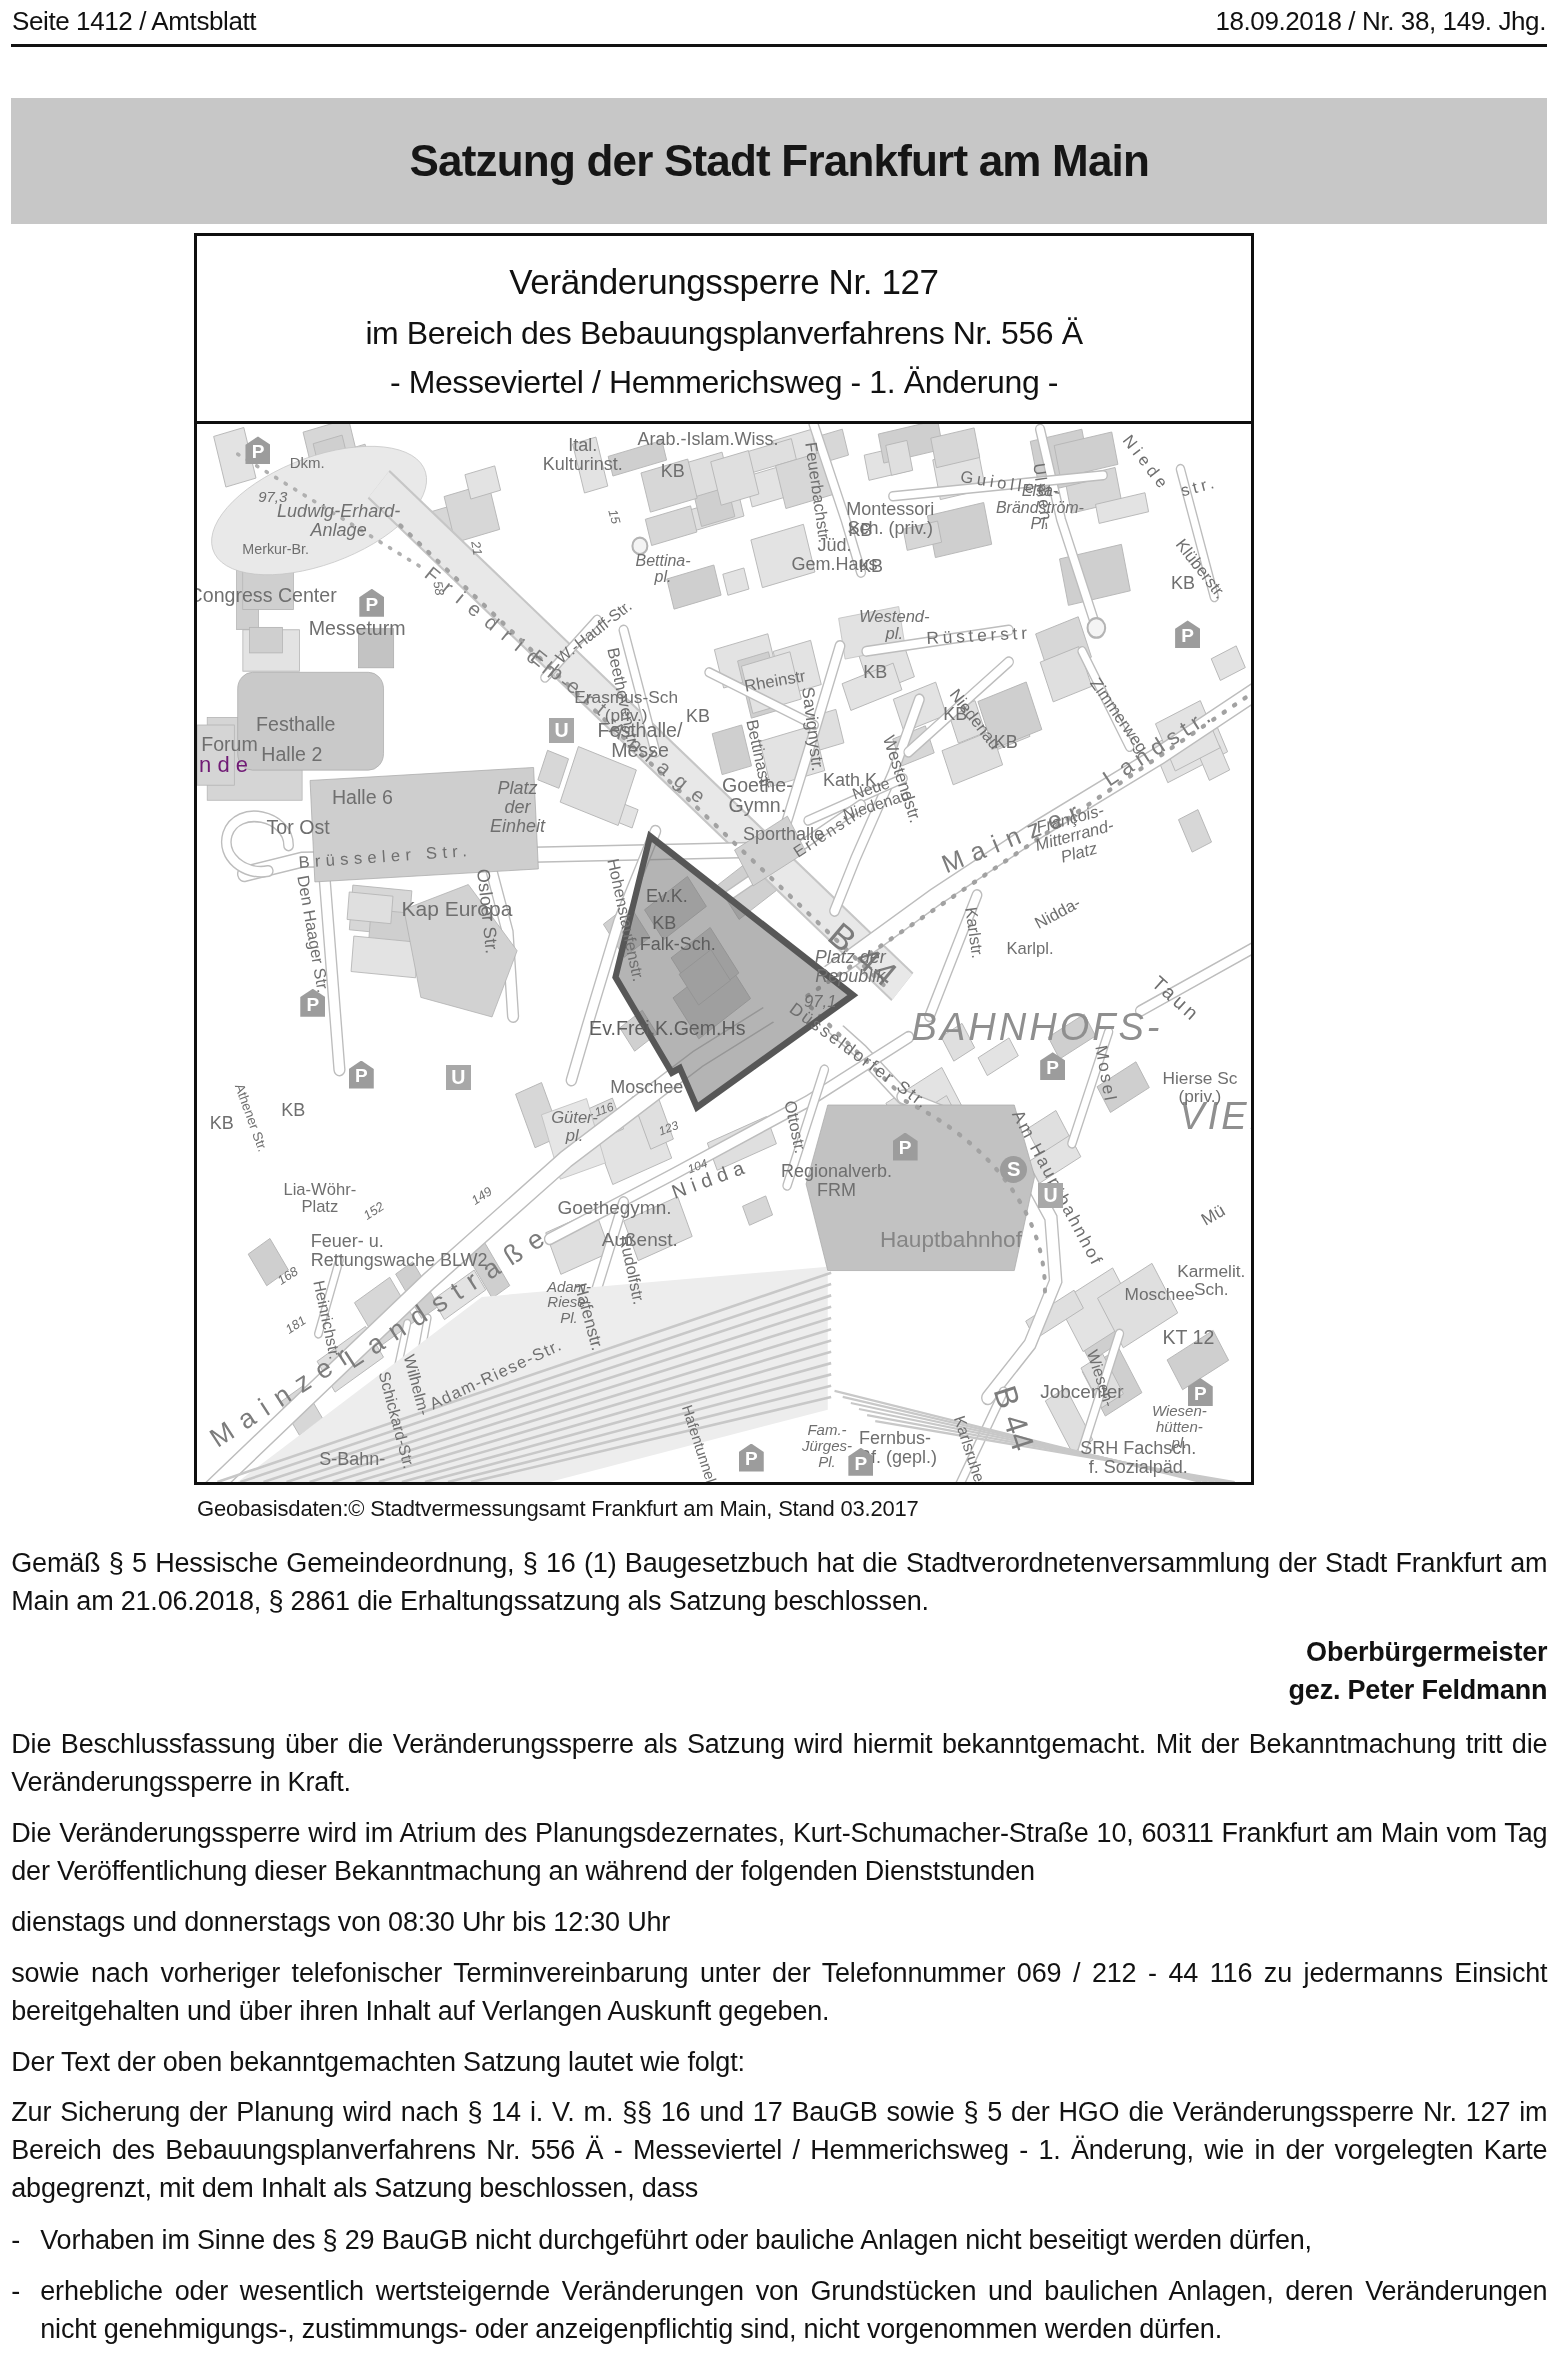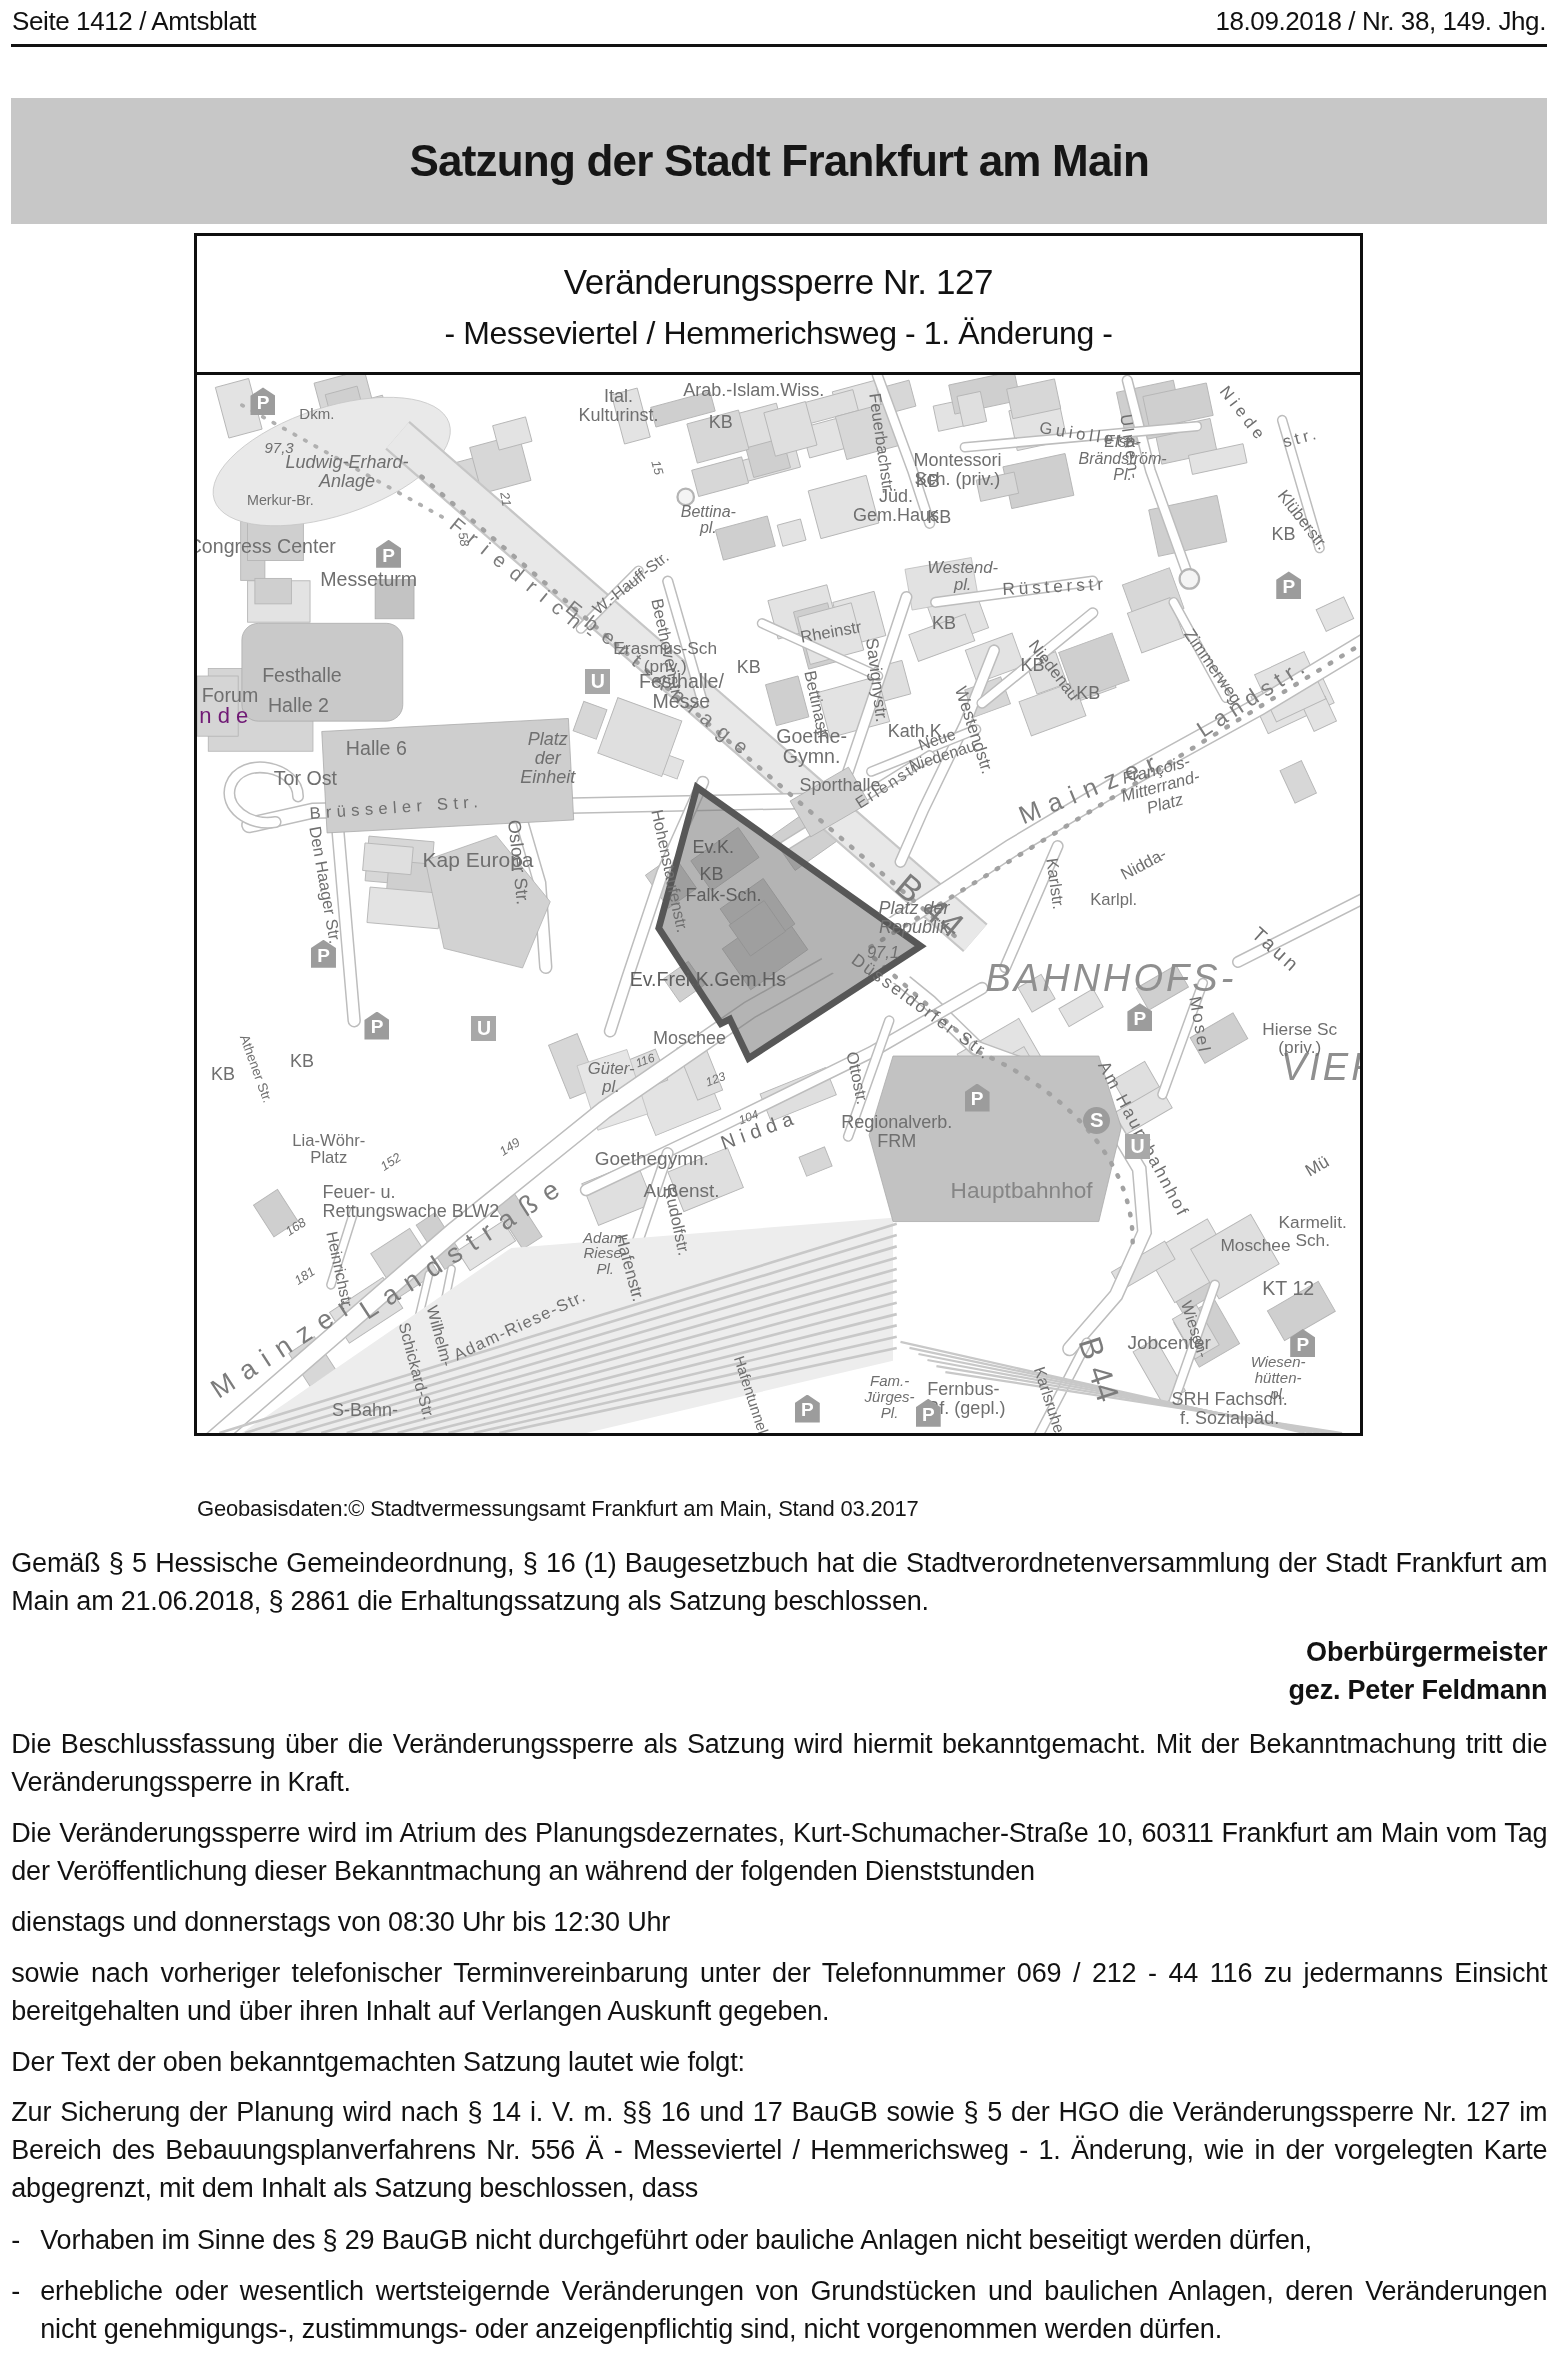--- a/index.html
+++ b/index.html
@@ -4,21 +4,21 @@
 <style>
   html,body{margin:0;padding:0;background:#888;}
   .page{position:relative;width:1558px;height:2377px;background:#fff;
         font-family:"Liberation Sans",sans-serif;color:#111;overflow:hidden;margin:0 auto;}
   .hdr-left{position:absolute;left:12px;top:6px;font-size:26px;letter-spacing:-0.4px;}
   .hdr-right{position:absolute;right:12px;top:6px;font-size:26px;letter-spacing:-0.4px;}
   .hdr-rule{position:absolute;left:11.3px;right:11.3px;top:44px;height:3px;background:#121212;}
   .banner{position:absolute;left:11.3px;top:98px;width:1536px;height:126px;background:#c7c7c7;
           display:flex;align-items:center;justify-content:center;}
   .banner-title{font-size:44px;font-weight:bold;color:#161616;letter-spacing:-0.8px;}
-  .figure{position:absolute;left:194px;top:233px;width:1169px;border:3.8px solid #0f0f0f;
+  .figure{position:absolute;left:194px;top:233px;width:1060px;border:3.8px solid #0f0f0f;
           box-sizing:border-box;background:#fff;}
   .fig-title{text-align:center;border-bottom:3px solid #0f0f0f;padding:25.6px 7.5px 19.6px;}
   .ft1{font-size:35px;margin:0 0 13.5px;letter-spacing:-0.4px;}
   .ft2{font-size:32px;margin:0 0 12px;letter-spacing:-0.4px;}
   .ft3{font-size:32px;margin:0;letter-spacing:-0.4px;}
   .mapwrap{position:relative;height:1058px;background:#fdfdfd;overflow:hidden;}
   .mapwrap svg{position:absolute;inset:0;width:100%;height:100%;}
   .mlabel{position:absolute;color:#6f6f6f;line-height:1.04;transform-origin:0 0;
           white-space:pre-line;letter-spacing:0;}
   .micon{position:absolute;color:#fff;font-weight:bold;display:flex;align-items:center;
@@ -44,20 +44,21 @@
   <div class="hdr-right">18.09.2018 / Nr. 38, 149. Jhg.</div>
   <div class="hdr-rule"></div>
 
   <div class="banner">
     <div class="banner-title">Satzung der Stadt Frankfurt am Main</div>
   </div>
 
   <div class="figure">
     <div class="fig-title">
       <div class="ft1">Veränderungssperre Nr. 127</div>
+      <div class="ft2">im Bereich des Bebauungsplanverfahrens Nr. 556 Ä</div>
       <div class="ft3">- Messeviertel / Hemmerichsweg - 1. Änderung -</div>
     </div>
     <div class="mapwrap" id="mapwrap">
       <svg id="map-svg" viewBox="0 0 1554 1406" preserveAspectRatio="none">
           <rect x="0" y="0" width="1554" height="1406" fill="#ffffff"></rect>
           <rect x="185.83137816296596" y="34.990874468858095" width="67.91191160678864" height="36.93037152290344" fill="#d7d7d7" stroke="#b6b6b6" stroke-width="1.2" transform="rotate(-15 219.78733396636028 53.45606023030982)"></rect>
           <rect x="172.8725411322445" y="16.03939875173559" width="48.010767698287964" height="47.95442998409271" fill="#d7d7d7" stroke="#b6b6b6" stroke-width="1.2" transform="rotate(-15 196.87792498138847 40.016613743781946)"></rect>
           <rect x="165.2363694310806" y="0.5772240866370026" width="69.30321097373962" height="77.62193381786346" fill="#d7d7d7" stroke="#b6b6b6" stroke-width="1.2" transform="rotate(-15 199.8879749179504 39.388190995568735)"></rect>
           <rect x="176.61800969118815" y="19.712672154177664" width="44.13139820098877" height="46.966280192136765" fill="#cfcfcf" stroke="#b6b6b6" stroke-width="1.2" transform="rotate(-15 198.68370879168253 43.19581225024605)"></rect>
           <rect x="32.79872282988464" y="9.397087330312072" width="45.96127152442932" height="69.62271675467491" fill="#e3e3e3" stroke="#b6b6b6" stroke-width="1.2" transform="rotate(-15 55.7793585920993 44.20844570764953)"></rect>

